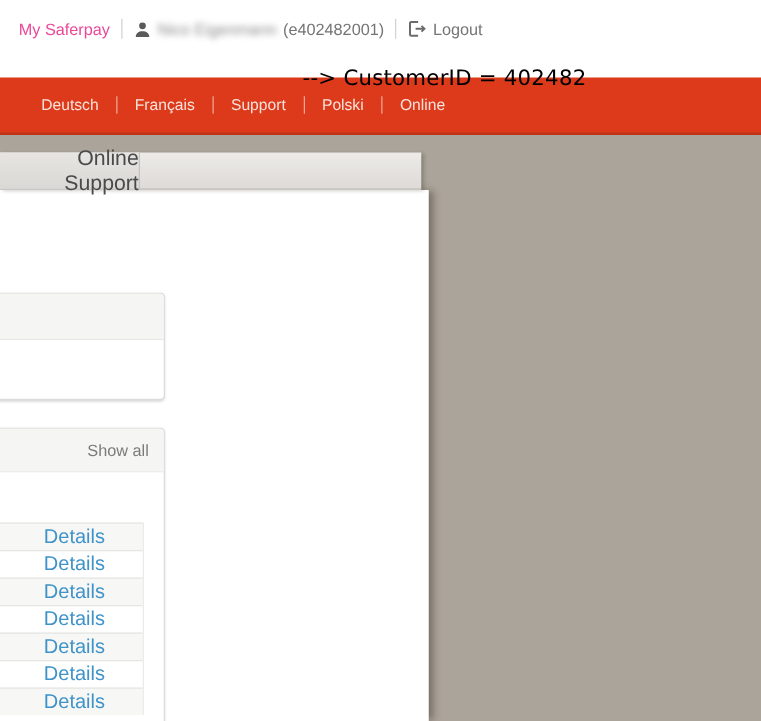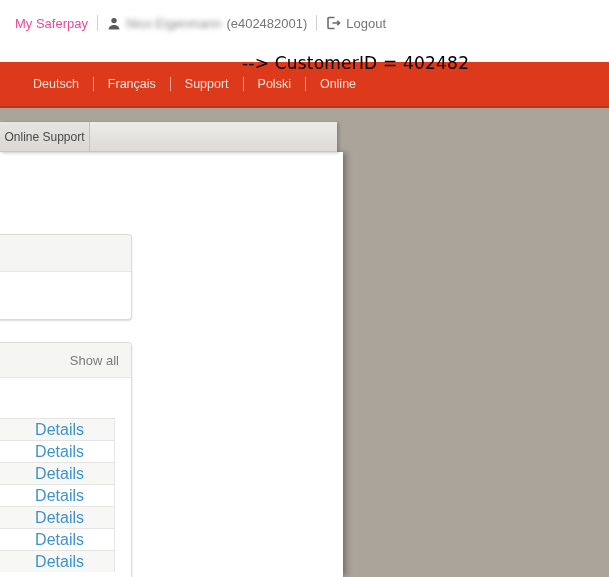--- a/index.html
+++ b/index.html
@@ -53,22 +53,22 @@
 
   
   .tabbar {
     position:absolute; left:0; top:122px; width:337px; height:30px; z-index:4;
     background:linear-gradient(#edebe8,#dddad7);
     border-bottom:1px solid #c9c7c4;
     box-shadow:2px 1px 3px rgba(40,30,20,.25);
     display:flex;
   }
   .tab {
-    width:90px; height:100%; display:flex; align-items:center; justify-content:center;
-    font-size:12px; color:#4a4a4a; border-right:1px solid #c5c3c0; cursor:pointer;
+    width:112px; height:100%; display:flex; align-items:center; justify-content:center;
+    font-size:17px; color:#4a4a4a; border-right:1px solid #c5c3c0; cursor:pointer;
     background:linear-gradient(#e7e5e2,#dad8d5);
     text-align:right;
   }
 
   
   .content {
     position:absolute; left:0; top:152px; width:343px; height:425px; z-index:3;
     background:#ffffff; overflow:hidden;
     box-shadow:4px 0 6px -1px rgba(55,45,35,.45);
   }

